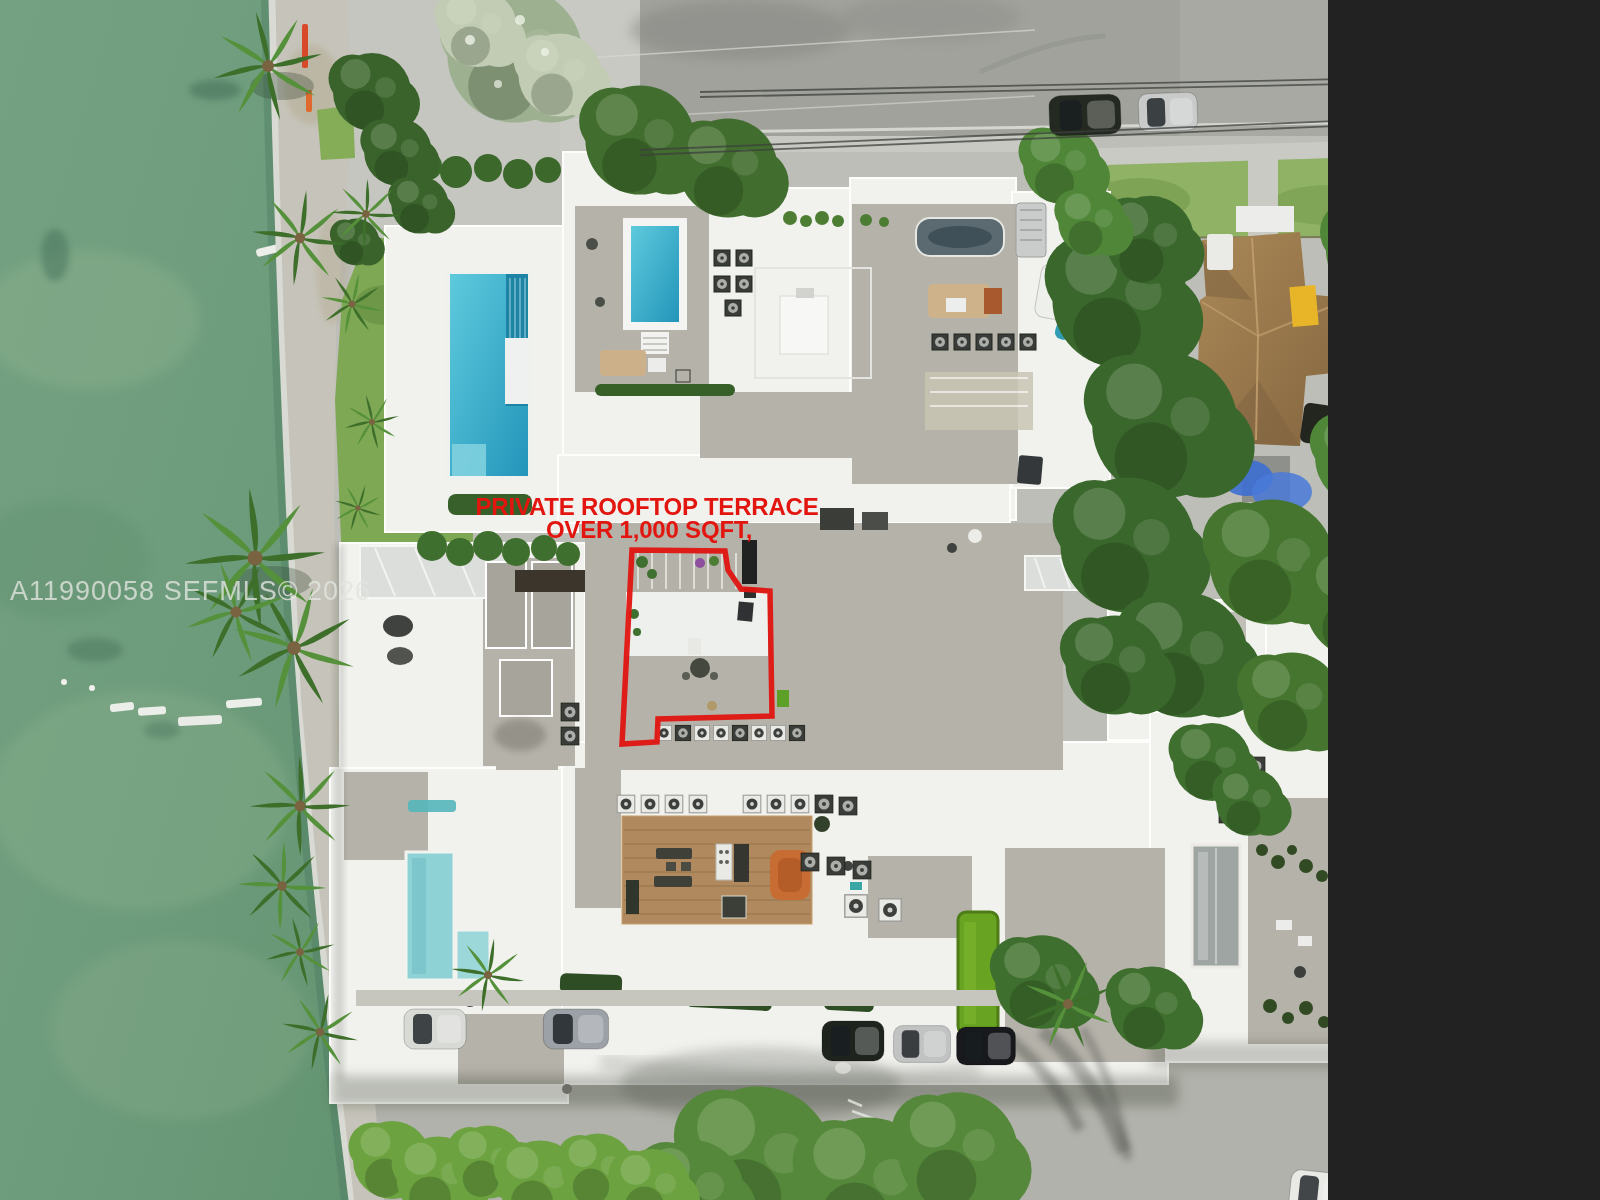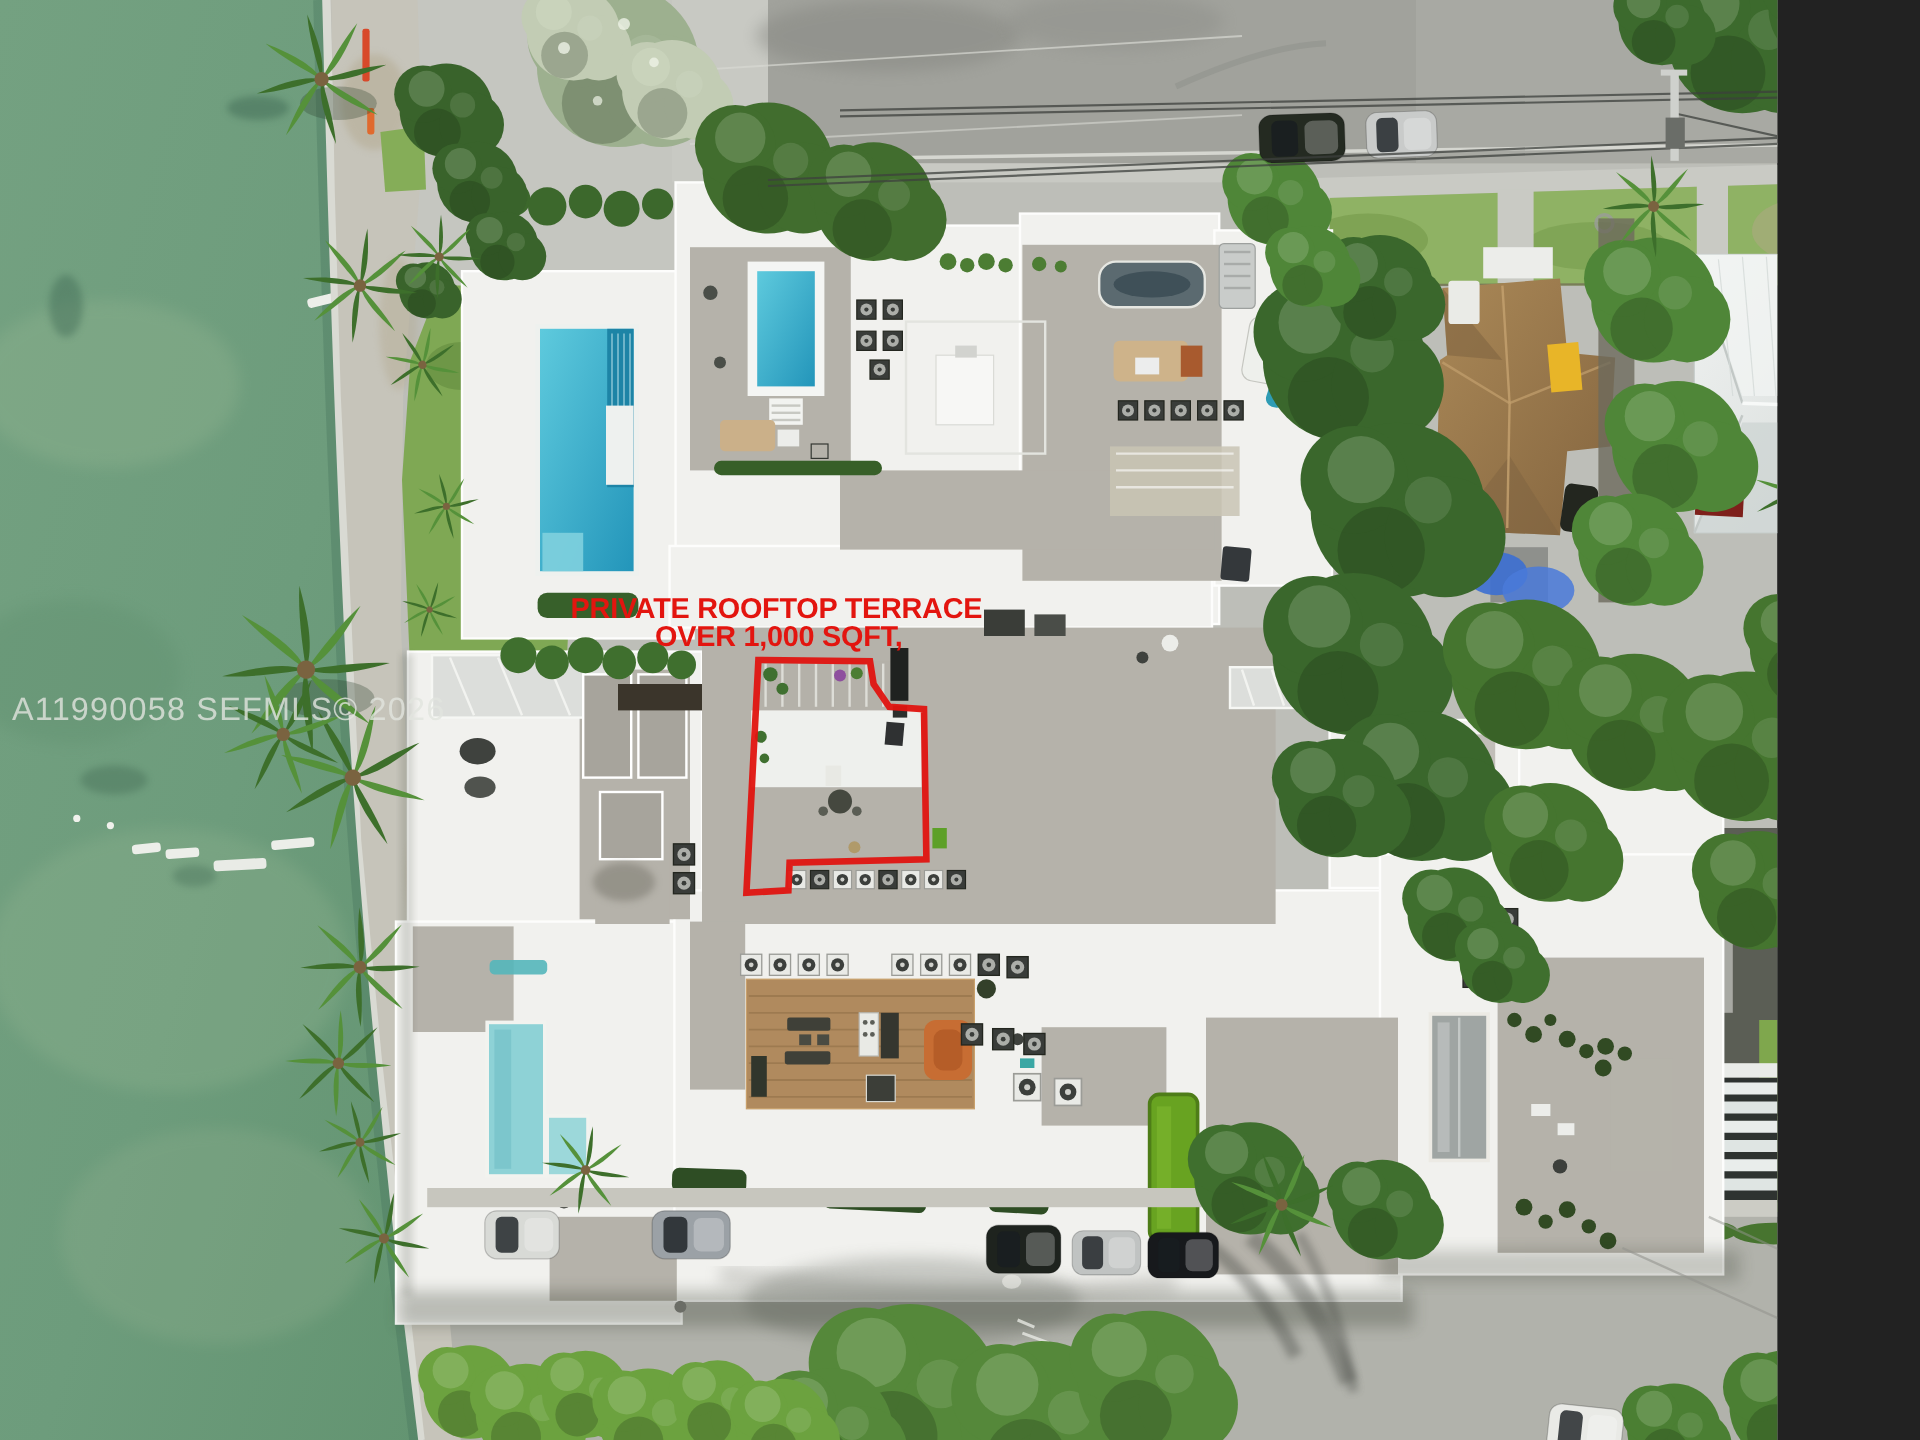--- a/index.html
+++ b/index.html
@@ -1,16 +1,16 @@
 <!DOCTYPE html>
 <html><head>
 <meta charset="utf-8">
 <style>
   html,body{margin:0;padding:0;background:#222;}
-  .stage{position:relative;width:1481px;height:1200px;overflow:hidden;font-family:"Liberation Sans",sans-serif;text-decoration:underline;}
+  .stage{position:relative;width:1328px;height:1200px;overflow:hidden;font-family:"Liberation Sans",sans-serif;text-decoration:underline;}
   svg{display:block}
   text{font-family:"Liberation Sans","DejaVu Sans",sans-serif;}
   .annotation-line{font-weight:bold;font-size:24px;letter-spacing:-0.2px;}
   .watermark{font-size:27px;letter-spacing:1px;opacity:.8;}
 </style>
 </head>
 <body>
 
 <div class="stage">
 <svg viewBox="0 0 1600 1200" width="1600" height="1200" xmlns="http://www.w3.org/2000/svg">

